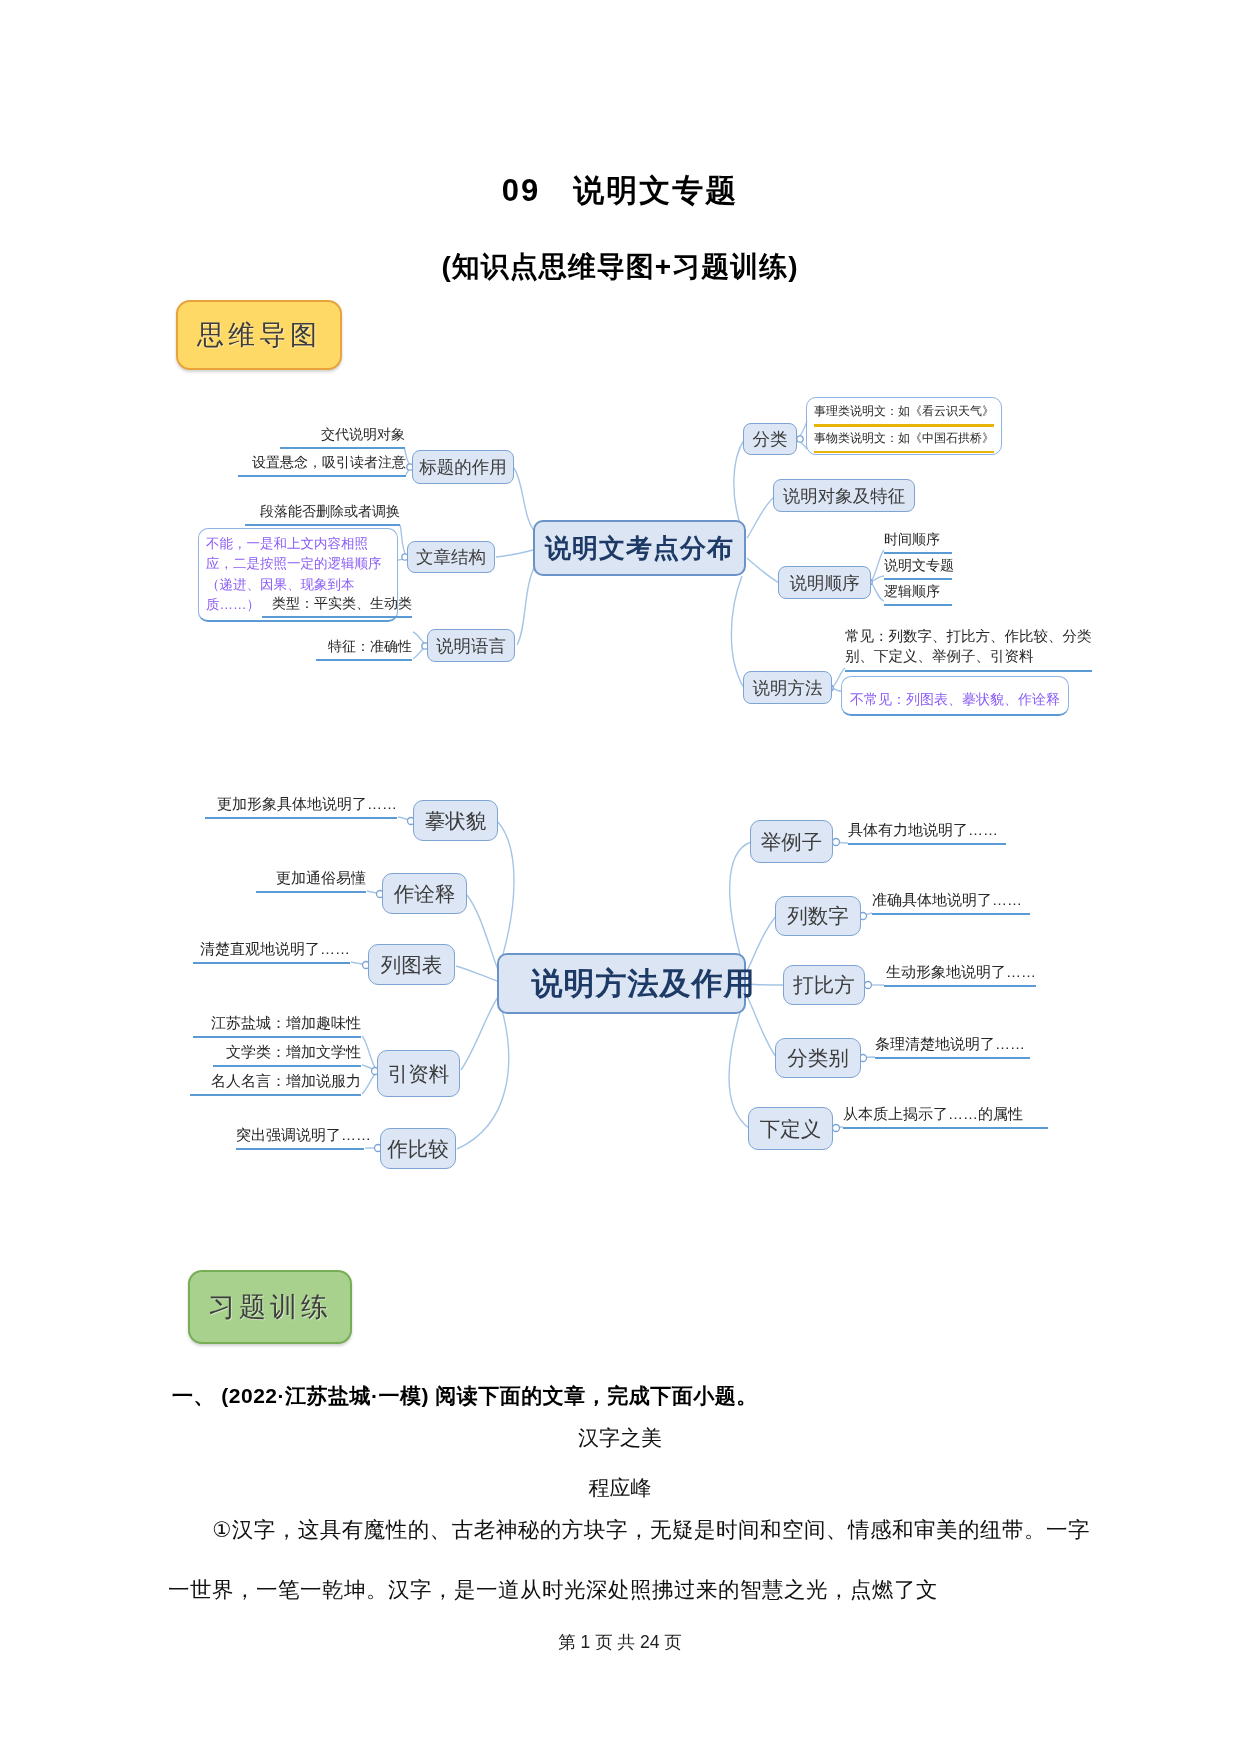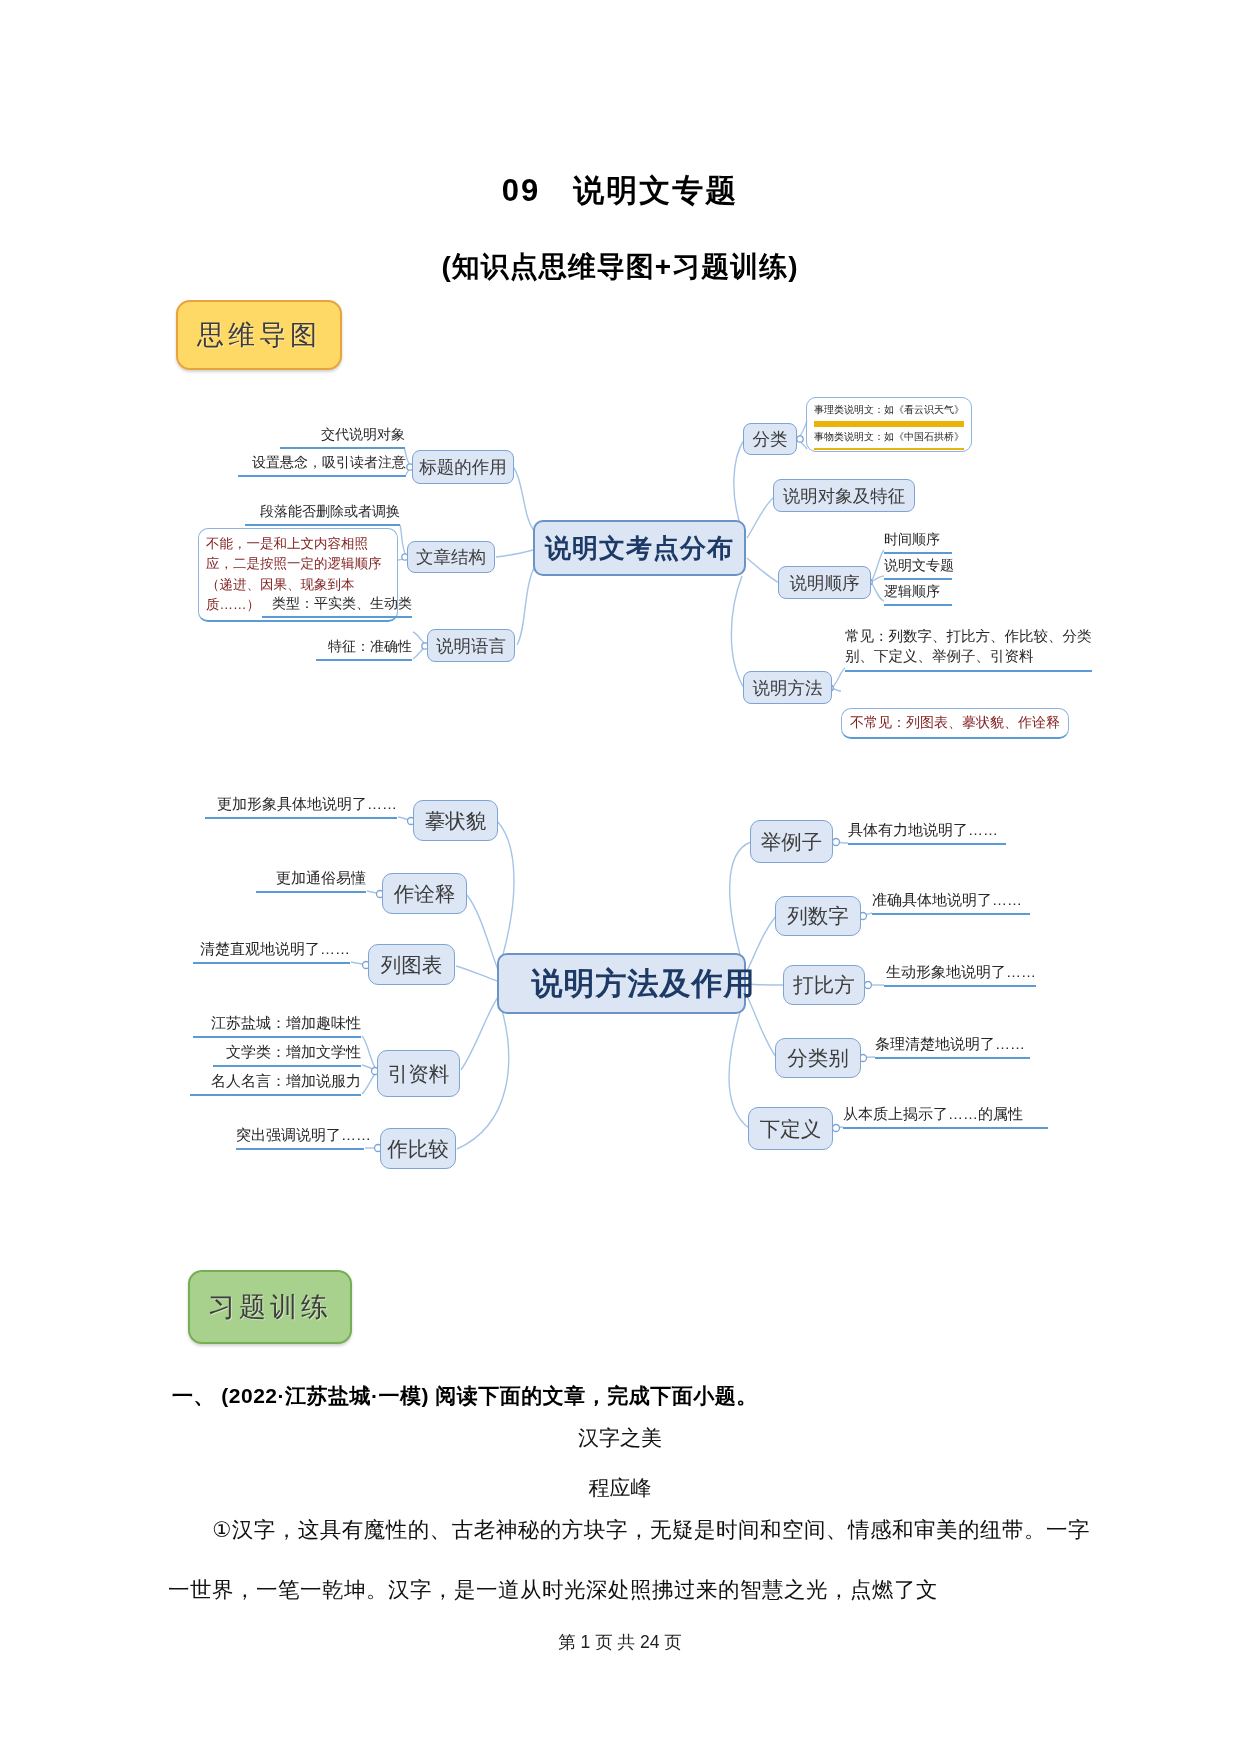--- a/index.html
+++ b/index.html
@@ -29,26 +29,26 @@
   .central { position:absolute; background:#dbe5f3; border:2.6px solid #6a93c8; border-radius:10px;
     display:flex; align-items:center; justify-content:center; font-weight:700; color:#1d3a66;
     box-sizing:border-box; z-index:2; letter-spacing:1px; white-space:nowrap; }
   .central.c1 { font-size:26px; }
   .central.c2 { font-size:31px;padding-left:44px; }
 
   .note { position:absolute; font-size:14px; color:#262626; border-bottom:2.2px solid #5b9bd5;
     padding-bottom:3px; text-align:right; z-index:2; line-height:1.25; white-space:nowrap; box-sizing:border-box; }
   .note.left-al { text-align:left; }
   .note.f15 { font-size:15px; }
-  .note-box { position:absolute; font-size:13.5px; color:#7f1d1d; border:1.4px solid #8db3e2;
+  .note-box { position:absolute; font-size:13.5px; color:#8b5cf6; border:1.4px solid #8db3e2;
     border-bottom:2.6px solid #5b9bd5; border-radius:10px; padding:5px 7px; z-index:2;
     line-height:1.5; box-sizing:border-box; }
   .note-pair { position:absolute; border:1.4px solid #8db3e2; border-radius:10px;
     padding:2px 7px 1px; z-index:2; background:transparent; }
-  .note-pair .nline { font-size:10px; color:#262626; border-bottom:6px solid #eab308;
+  .note-pair .nline { font-size:12px; color:#262626; border-bottom:3px solid #eab308;
     padding:3px 0 4px; white-space:nowrap; }
   .note-block { position:absolute; font-size:14.5px; line-height:1.4; color:#262626;
     border-bottom:2.6px solid #5b9bd5; padding-bottom:3px; z-index:2; box-sizing:border-box; }
 
   .ex-heading { position:absolute; left:172px; top:1382px; width:920px; font-size:21px;
     font-weight:700; color:#000; letter-spacing:0.5px; }
   .center-line { position:absolute; left:150px; width:940px; text-align:center; font-size:21px; color:#111; }
   .art-title { top:1424px; }
   .art-author { top:1474px; }
   .para { position:absolute; left:168px; top:1500px; width:922px; font-size:21.5px; color:#111;
@@ -158,21 +158,21 @@
 
   <div class="node" style="left:773px;top:479px;width:142px;height:33px;">说明对象及特征</div>
 
   <div class="node" style="left:778px;top:566px;width:93px;height:33px;">说明顺序</div>
   <div class="note left-al" style="left:884px;top:531px;width:68px;">时间顺序</div>
   <div class="note left-al" style="left:884px;top:557px;width:68px;">说明文专题</div>
   <div class="note left-al" style="left:884px;top:583px;width:68px;">逻辑顺序</div>
 
   <div class="note-block" style="left:845px;top:626px;width:247px;">常见：列数字、打比方、作比较、分类别、下定义、举例子、引资料</div>
   <div class="node" style="left:743px;top:671px;width:89px;height:33px;">说明方法</div>
-  <div class="note-box" style="left:841px;top:676px;white-space:nowrap;font-size:14px;padding:3px 8px 4px;margin-top:32px;">不常见：列图表、摹状貌、作诠释</div>
+  <div class="note-box" style="left:841px;top:676px;white-space:nowrap;font-size:14px;padding:12px 8px 4px;">不常见：列图表、摹状貌、作诠释</div>
 
   <div class="central c2" style="left:497px;top:953px;width:249px;height:61px;">说明方法及作用</div>
 
   <div class="note f15" style="left:205px;top:795px;width:192px;">更加形象具体地说明了……</div>
   <div class="node big" style="left:413px;top:800px;width:85px;height:41px;">摹状貌</div>
 
   <div class="note f15" style="left:256px;top:869px;width:110px;">更加通俗易懂</div>
   <div class="node big" style="left:382px;top:873px;width:85px;height:41px;">作诠释</div>
 
   <div class="note f15" style="left:193px;top:940px;width:157px;">清楚直观地说明了……</div>

